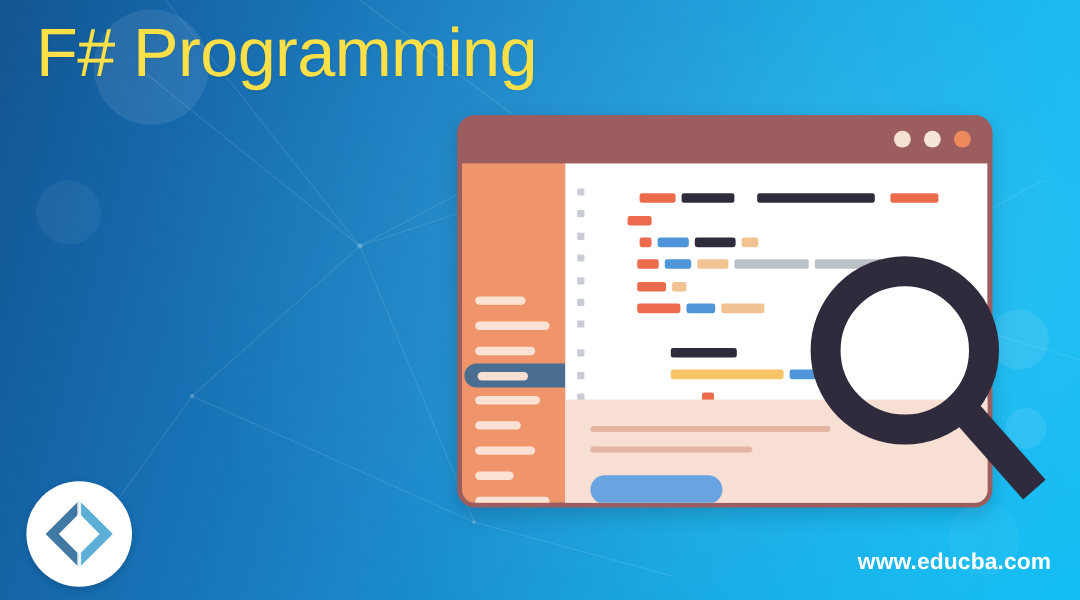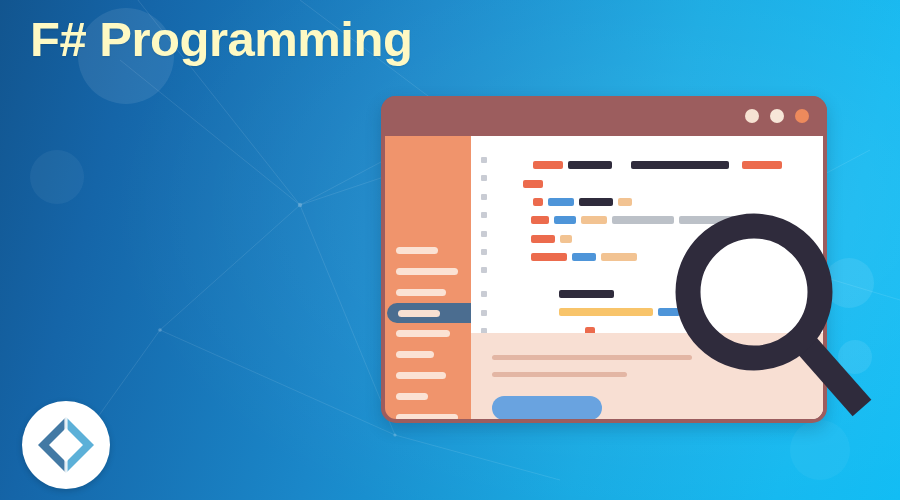--- a/index.html
+++ b/index.html
@@ -43,23 +43,23 @@
     border-radius: 50%;
     background: rgba(255,255,255,0.085);
     pointer-events: none;
   }
 
   
   .page-title {
     position: absolute;
     left: 30px;
     top: 9px;
-    color: #fef9c3;
-    font-size: 49px;
-    font-weight: bold;
+    color: #fde047;
+    font-size: 57px;
+    font-weight: normal;
     letter-spacing: -0.5px;
     line-height: 1.25;
     white-space: nowrap;
     text-shadow: 0 1px 2px rgba(0,0,0,0.10);
   }
 
   
   .logo-wrap {
     position: absolute;
     left: 22px;
@@ -288,20 +288,21 @@
     <div class="logo-circle"></div>
     <svg class="logo-mark" viewBox="0 0 60 60" aria-hidden="true">
       <polygon points="30,2 2,30 30,58 30,47 13,30 30,13" fill="#4279a4"></polygon>
       <polygon points="30,2 58,30 30,58 30,47 47,30 30,13" fill="#5cb0d8"></polygon>
       <polygon points="30,15 17,30 30,45 30,38 24,30 30,22" fill="#ffffff" opacity="0.92"></polygon>
       <polygon points="30,15 43,30 30,45 30,38 36,30 30,22" fill="#ffffff" opacity="0.55"></polygon>
       <rect x="28.4" y="2" width="3.2" height="56" fill="#ffffff" opacity="0.85"></rect>
     </svg>
   </div>
 
+  <div class="brand-url">www.educba.com</div>
 
   <div class="win">
     <div class="win-titlebar">
       <div class="dots">
         <div class="dot d1"></div>
         <div class="dot d2"></div>
         <div class="dot d3"></div>
       </div>
     </div>
 

